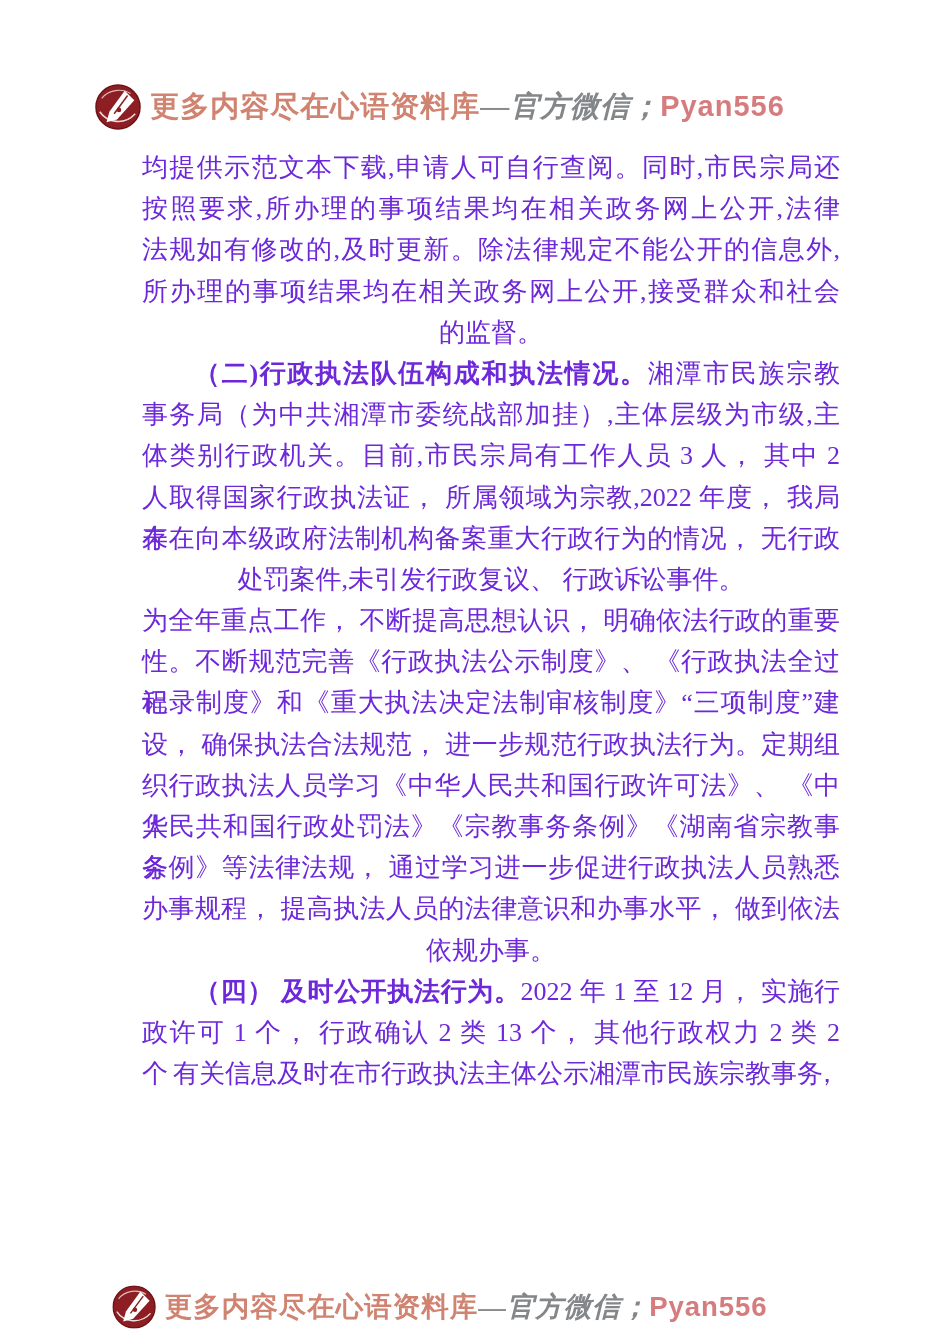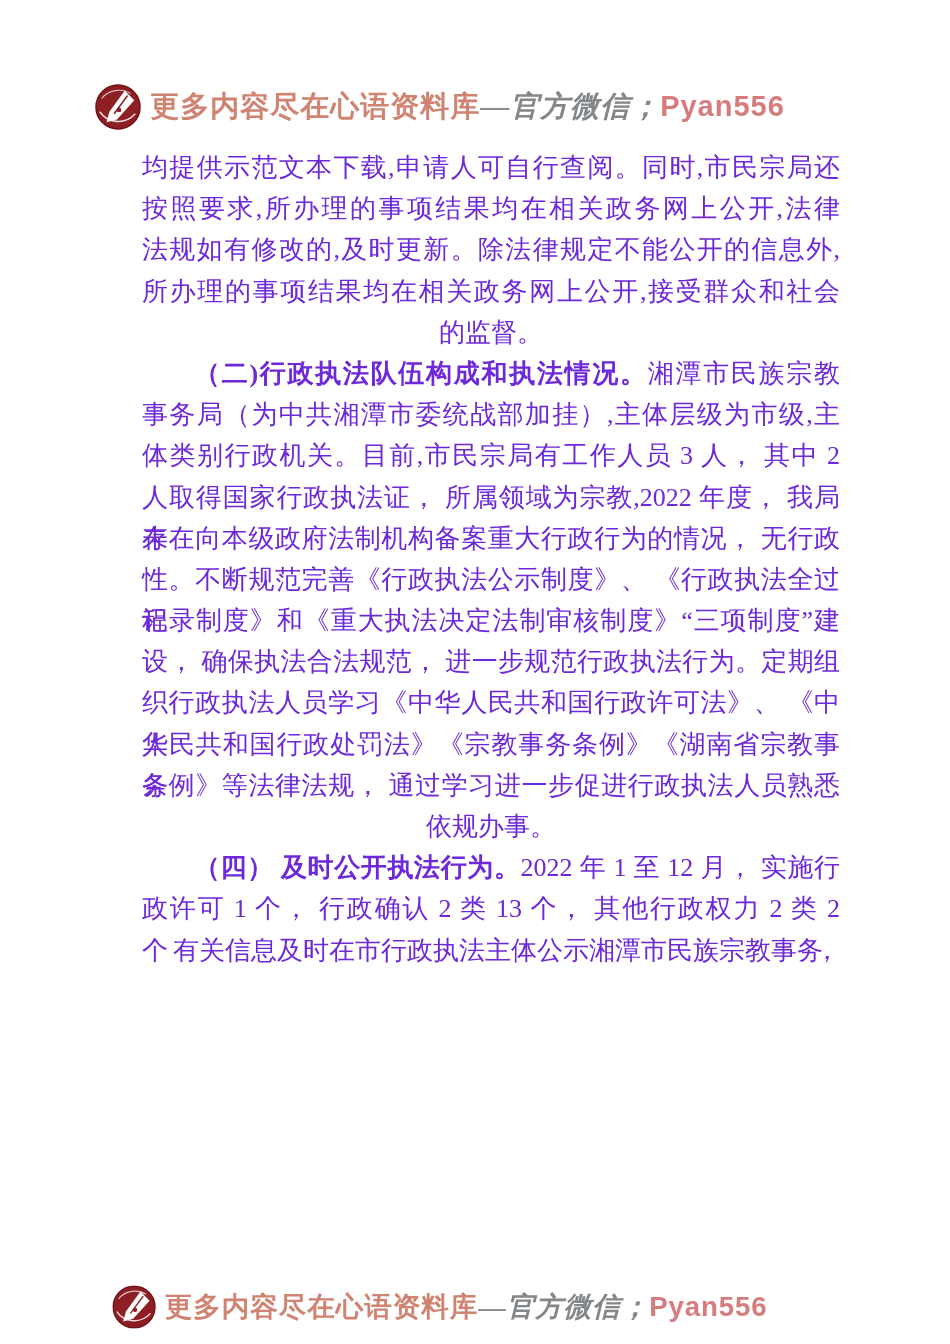--- a/index.html
+++ b/index.html
@@ -69,26 +69,29 @@
       <div class="line just"><span>均提供示范文本下载,申请人可自行查阅。同时,市民宗局还</span></div>
       <div class="line just"><span>按照要求,所办理的事项结果均在相关政务网上公开,法律</span></div>
       <div class="line just"><span>法规如有修改的,及时更新。除法律规定不能公开的信息外,</span></div>
       <div class="line just"><span>所办理的事项结果均在相关政务网上公开,接受群众和社会</span></div>
       <div class="line nowrap"><span>的监督。</span></div>
       <div class="line just ind2"><span class="b">（二)行政执法队伍构成和执法情况。</span><span>湘潭市民族宗教</span></div>
       <div class="line just"><span>事务局（为中共湘潭市委统战部加挂）,主体层级为市级,主</span></div>
       <div class="line just"><span>体类别行政机关。目前,市民宗局有工作人员 3 人， 其中 2</span></div>
       <div class="line just"><span>人取得国家行政执法证， 所属领域为宗教,2022 年度， 我局未</span></div>
       <div class="line just"><span>存在向本级政府法制机构备案重大行政行为的情况， 无行政</span></div>
+      <div class="line nowrap"><span>处罚案件,未引发行政复议、 行政诉讼事件。</span></div>
+      <div class="line just"><span>为全年重点工作， 不断提高思想认识， 明确依法行政的重要</span></div>
       <div class="line just"><span>性。不断规范完善《行政执法公示制度》、 《行政执法全过程</span></div>
       <div class="line just"><span>记录制度》和《重大执法决定法制审核制度》“三项制度”建</span></div>
       <div class="line just"><span>设， 确保执法合法规范， 进一步规范行政执法行为。定期组</span></div>
       <div class="line just"><span>织行政执法人员学习《中华人民共和国行政许可法》、 《中华</span></div>
       <div class="line just"><span>人民共和国行政处罚法》《宗教事务条例》《湖南省宗教事务</span></div>
       <div class="line just"><span>条例》等法律法规， 通过学习进一步促进行政执法人员熟悉</span></div>
+      <div class="line just"><span>办事规程， 提高执法人员的法律意识和办事水平， 做到依法</span></div>
       <div class="line nowrap"><span>依规办事。</span></div>
       <div class="line just ind2"><span class="b">（四） 及时公开执法行为。</span><span>2022 年 1 至 12 月， 实施行</span></div>
       <div class="line just"><span>政许可 1 个， 行政确认 2 类 13 个， 其他行政权力 2 类 2 个，</span></div>
       <div class="line nowrap ind1"><span>有关信息及时在市行政执法主体公示湘潭市民族宗教事务</span></div>
     </div>
 
   <div class="watermark wm-footer">
     <span class="wm-logo">
       <svg viewBox="0 0 48 48" width="46" height="46" aria-hidden="true">
         <circle cx="24" cy="24" r="23" fill="#8d1f24"></circle>

